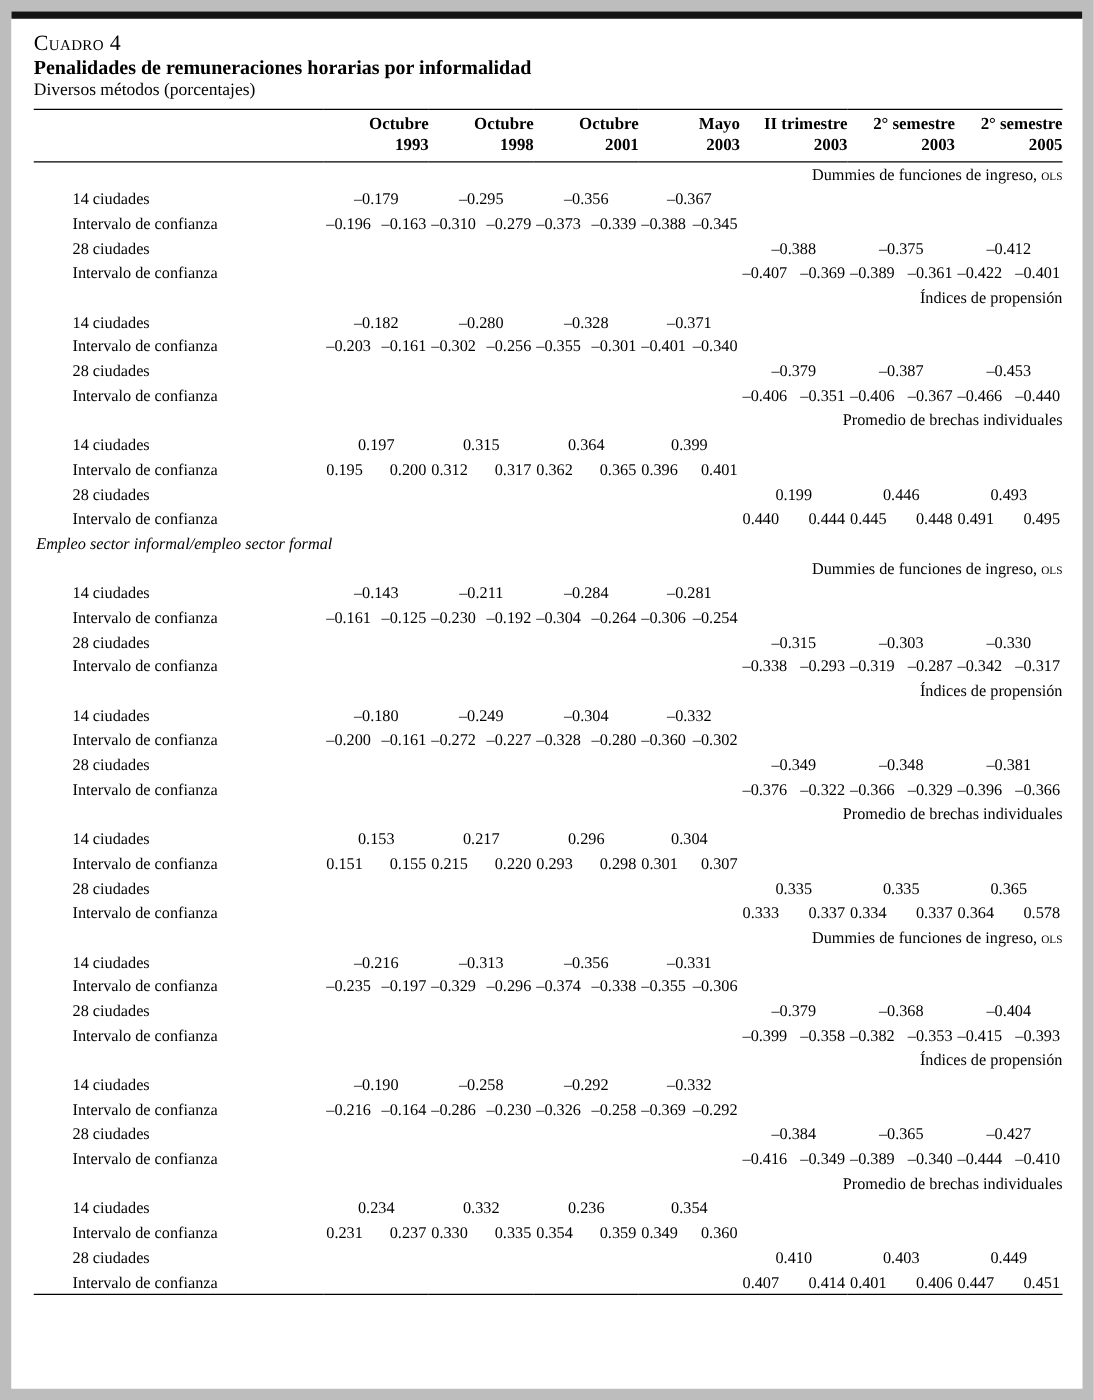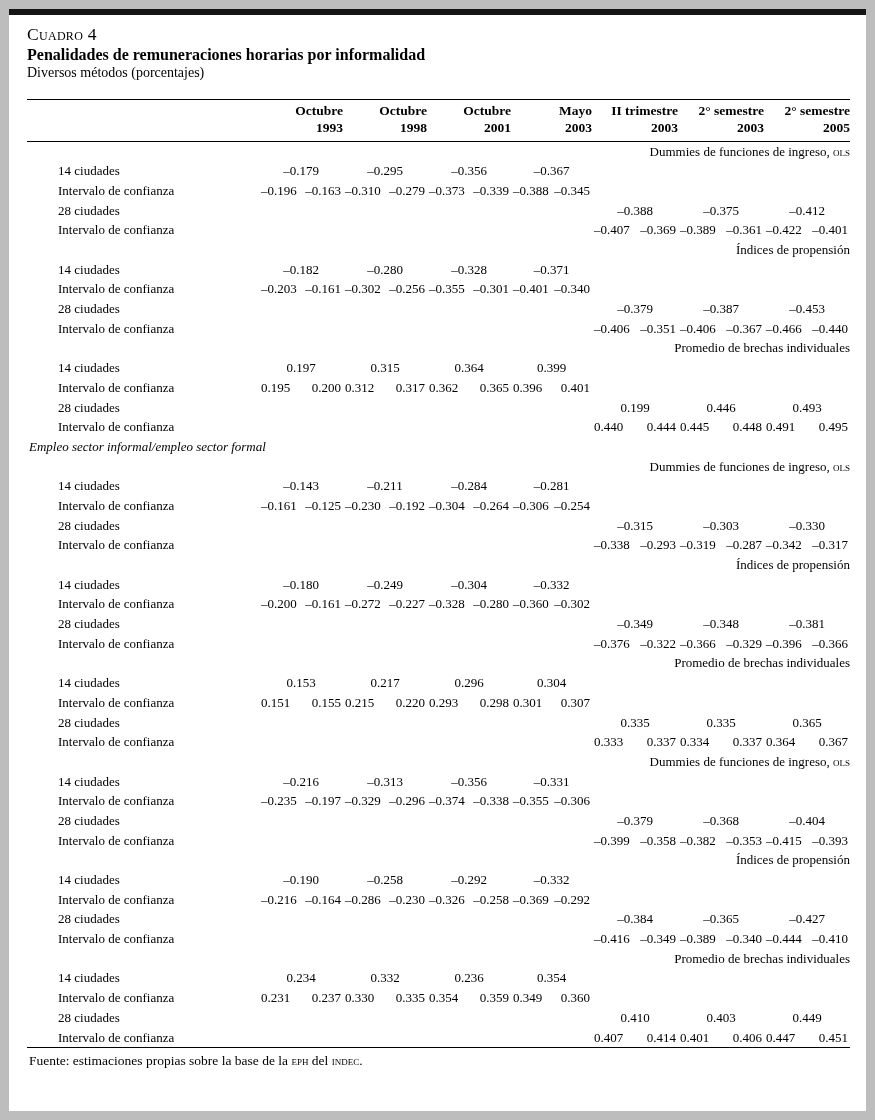--- a/index.html
+++ b/index.html
@@ -9,21 +9,21 @@
     font-family: "Liberation Serif", "DejaVu Serif", serif;
     color: #000;
   }
   .frame { box-sizing: border-box; width: 875px; height: 1120px; padding: 9px; }
   .page  { box-sizing: border-box; background: #fff; width: 100%; height: 100%; overflow: hidden; }
   .topbar { height: 6px; background: #151515; }
   .content { padding: 9px 16px 0 18px; }
 
   .cuadro   { font-variant: small-caps; font-size: 17.5px; letter-spacing: .3px; }
   .doc-title{ font-weight: bold; font-size: 16px; margin-top: 1px; }
-  .doc-sub  { font-size: 14px; margin-top: 1px; margin-bottom: 18px; }
+  .doc-sub  { font-size: 14px; margin-top: 1px; margin-bottom: 6px; }
 
   table {
     border-collapse: collapse; table-layout: fixed; width: 100%;
     font-size: 13px;
     border-top: 1.7px solid #000;
     border-bottom: 1.7px solid #000;
   }
   thead th {
     font-weight: bold; font-size: 13.5px; text-align: right; vertical-align: bottom;
     padding: 3px 0 4px; line-height: 1.25;
@@ -555,21 +555,21 @@
               </td>
               <td class="pair">
                 <div class="pairwrap">
                   <span>0.334</span>
                   <span>0.337</span>
                 </div>
               </td>
               <td class="pair">
                 <div class="pairwrap">
                   <span>0.364</span>
-                  <span>0.367</span>
+                  <span>0.578</span>
                 </div>
               </td>
             </tr>
             <tr>
               <td class="method" colspan="8">Dummies de funciones de ingreso, <span class="sc">ols</span></td>
             </tr>
             <tr>
               <td class="rowlabel">14 ciudades</td>
               <td class="single">–0.216</td>
               <td class="single">–0.313</td>
@@ -796,17 +796,16 @@
               <td class="pair">
                 <div class="pairwrap">
                   <span>0.447</span>
                   <span>0.451</span>
                 </div>
               </td>
             </tr>
           </tbody>
       </table>
 
-      <div class="source"><span>Fuente: estimaciones propias sobre la base de la </span><span class="sc">eph</span><span> del </span><span class="sc">indec</span><span>.</span></div>
 
     </div>
   </div>
 </div>
 
 </body></html>

